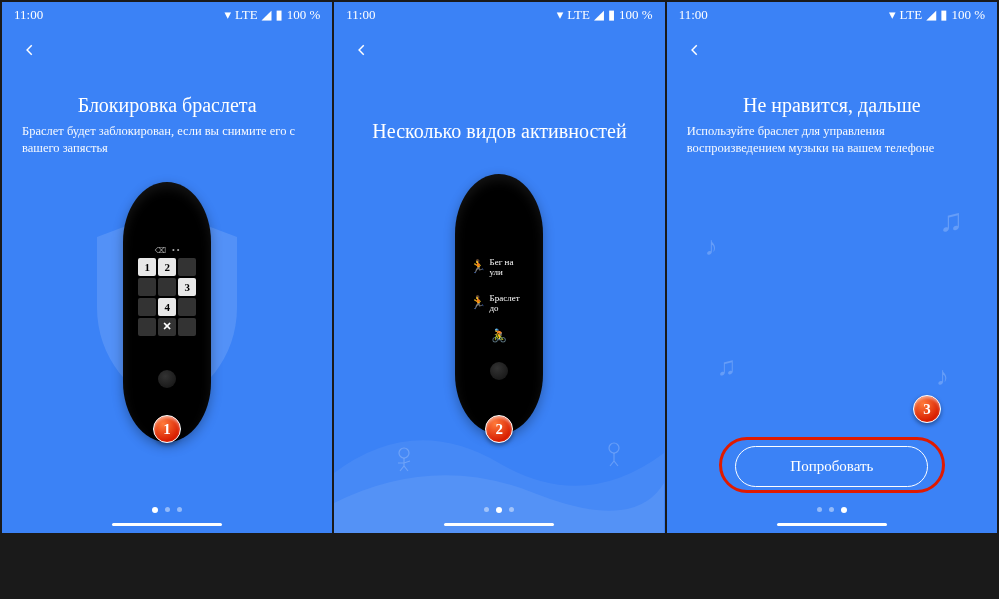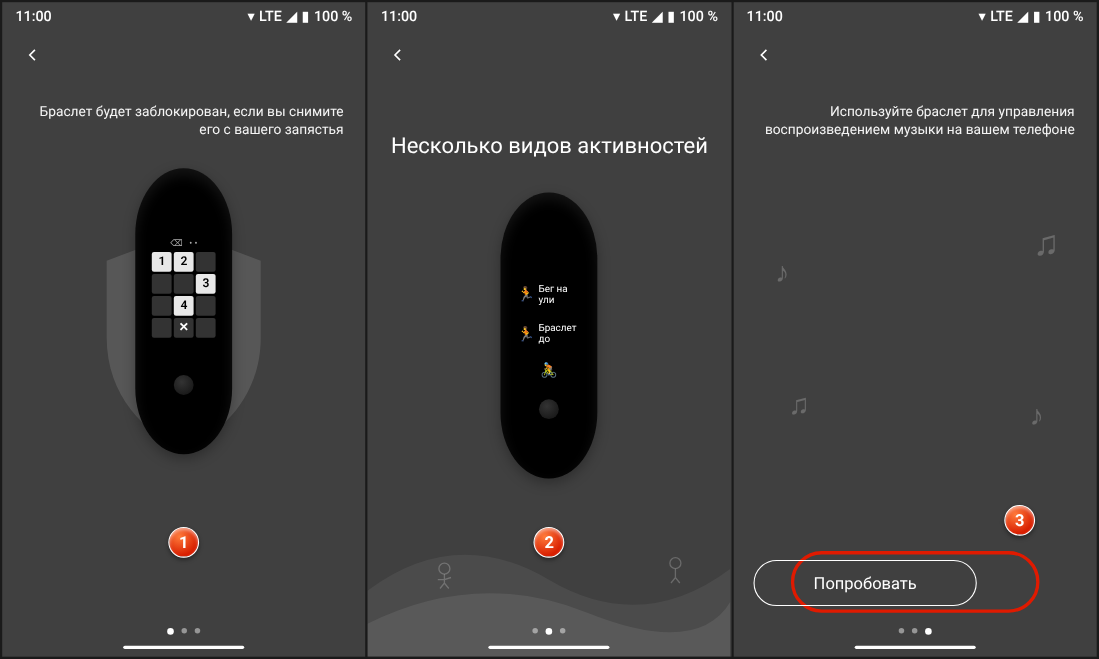--- a/index.html
+++ b/index.html
@@ -8,26 +8,27 @@
     font-family: -apple-system, "Segoe UI", Roboto, sans-serif;
     width: 999px;
     height: 599px;
     overflow: hidden;
     display: flex;
     gap: 2px;
     padding: 2px;
   }
   .phone {
     width: 331px;
-    height: 595px;
-    background: #404040;
+    height: 531px;
+    background: #3b82f6;
     position: relative;
     display: flex;
     flex-direction: column;
     overflow: hidden;
+    font-family: Liberation Serif, serif;
   }
   .status-bar {
     height: 26px;
     display: flex;
     align-items: center;
     justify-content: space-between;
     padding: 0 12px;
     color: #fff;
     font-size: 13px;
     font-weight: 500;
@@ -53,21 +54,21 @@
     color: #fff;
   }
   .title {
     font-size: 20px;
     font-weight: 400;
     text-align: center;
     margin-bottom: 6px;
   }
   .subtitle {
     font-size: 12.5px;
-    text-align: right;
+    text-align: left;
     opacity: 0.95;
     line-height: 1.35;
     max-width: 300px;
   }
   .band-wrap {
     margin-top: 20px;
     position: relative;
     width: 140px;
     height: 270px;
     display: flex;
@@ -145,21 +146,21 @@
     background: radial-gradient(circle at 35% 30%, #ff7a3a, #d81e00 70%);
     border:1.5px solid #fff;
     box-shadow: 0 2px 4px rgba(0,0,0,0.4), inset 0 2px 3px rgba(255,255,255,0.5);
     color:#fff; font-weight:700; font-size:15px;
     display:flex; align-items:center; justify-content:center;
     z-index: 5;
   }
   
   .try-row {
     position:absolute; left:18px; right:18px; bottom:46px;
-    display:flex; justify-content:flex-start;
+    display:flex; justify-content:center;
   }
   .try-btn {
     border:1.5px solid #fff; color:#fff;
     padding: 11px 54px; border-radius: 26px;
     font-size:15px; background:transparent;
   }
   .try-highlight {
     position:absolute; border:3px solid #e01a00;
     border-radius:30px; pointer-events:none;
   }
@@ -200,20 +201,21 @@
     <div class="back-btn">
       <svg width="14" height="14" viewBox="0 0 24 24" fill="none" stroke="#fff" stroke-width="2.5">
           <path d="M15 4 L7 12 L15 20"></path>
         </svg>
     </div>
   </div>
   <svg class="shield-bg" viewBox="0 0 100 120">
     <path d="M50 5 L90 20 V60 C90 90 70 110 50 118 C30 110 10 90 10 60 V20 Z" fill="#fff"></path>
   </svg>
   <div class="content">
+    <div class="title">Блокировка браслета</div>
     <div class="subtitle">Браслет будет заблокирован, если вы снимите его с вашего запястья</div>
     <div class="band-wrap">
       <div class="band">
         <div class="band-screen">
           <div class="keypad-top">
               <span>⌫</span>
               <span style="flex:1"></span>
               <span>• •</span>
             </div>
           <div class="keypad-grid">
@@ -322,20 +324,21 @@
       <svg width="14" height="14" viewBox="0 0 24 24" fill="none" stroke="#fff" stroke-width="2.5">
           <path d="M15 4 L7 12 L15 20"></path>
         </svg>
     </div>
   </div>
   <span class="music-note" style="top:230px; left:38px;">♪</span>
   <span class="music-note" style="top:200px; right:34px; font-size:32px;">♫</span>
   <span class="music-note" style="top:350px; left:50px;">♫</span>
   <span class="music-note" style="top:360px; right:48px;">♪</span>
   <div class="content">
+    <div class="title">Не нравится, дальше</div>
     <div class="subtitle">Используйте браслет для управления воспроизведением музыки на вашем телефоне</div>
   </div>
   <div class="num-badge" style="right:56px; bottom:110px;">3</div>
   <div class="try-highlight" style="left:52px; right:52px; bottom:40px; height:56px;"></div>
   <div class="try-row">
     <div class="try-btn">Попробовать</div>
   </div>
   <div class="dots">
     <span class="dot"></span>
     <span class="dot"></span>

